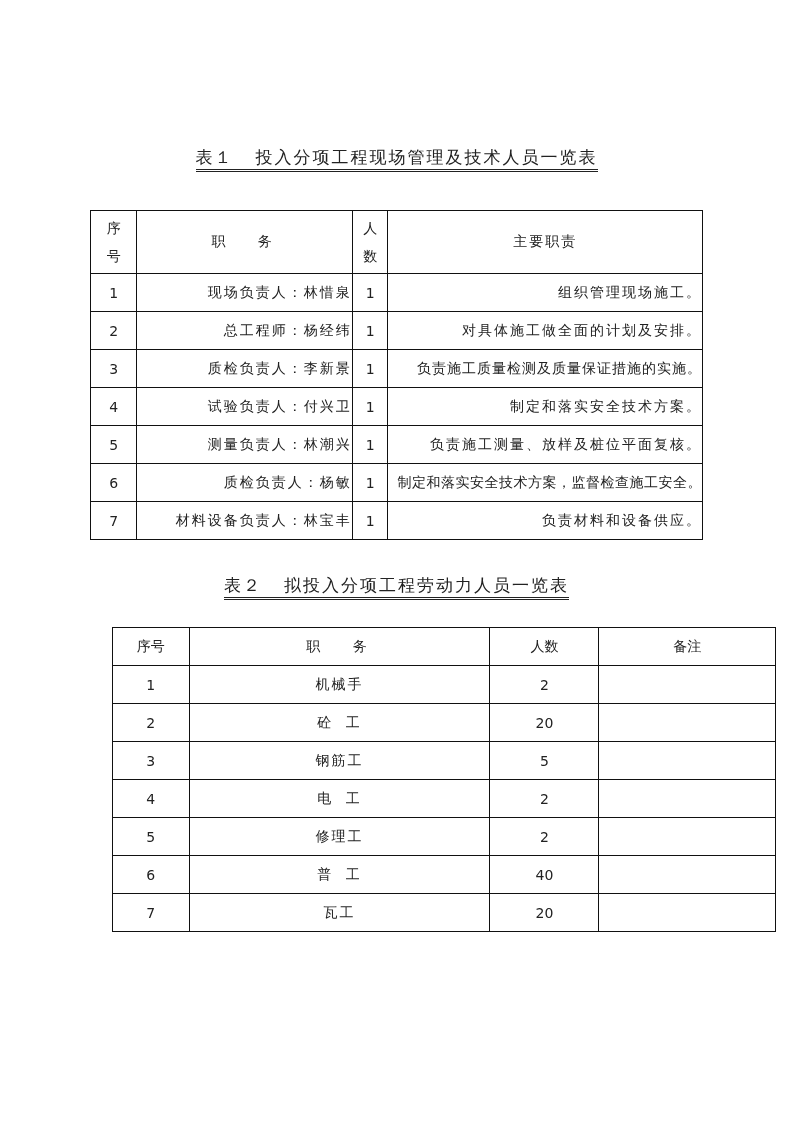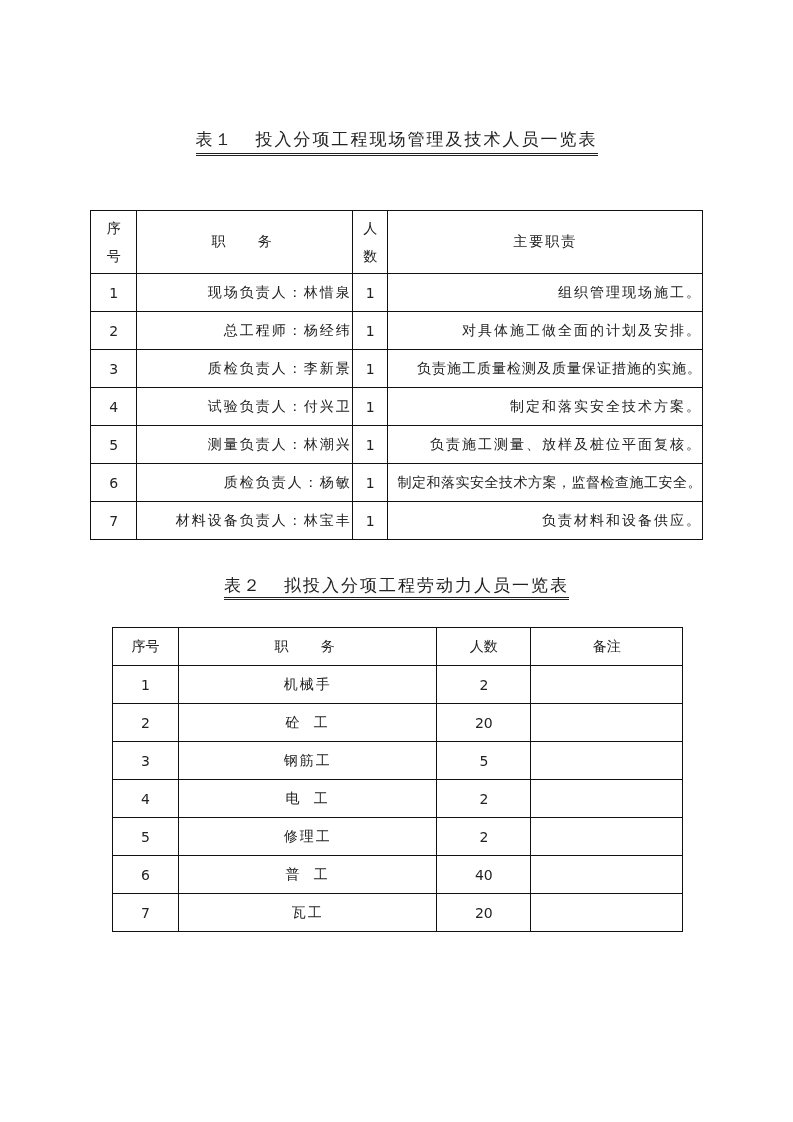--- a/index.html
+++ b/index.html
@@ -9,38 +9,38 @@
       color: #222222;
     }
     .title {
       position: absolute; left: 0; width: 793px; text-align: center;
       font-size: 17px; letter-spacing: 2px; color: #222;
     }
     .title span.t {
       display: inline-block; border-bottom: 3px double #222; padding-bottom: 1px; line-height: 22px;
     }
     .title .num { margin-right: 22px; }
-    #title1 { top: 130px; font-family: Liberation Mono, monospace; }
+    #title1 { top: 146px; }
     #title2 { top: 574px; text-align: center; }
 
     table { position: absolute; border-collapse: collapse; font-size: 14px; }
     td, th { border: 1.3px solid #111; font-weight: normal; padding: 0; }
     #t1 { left: 90px; top: 210px; width: 613px; }
     #t1 col.c1 { width: 47px; }
     #t1 col.c2 { width: 216px; }
     #t1 col.c3 { width: 36px; }
     #t1 col.c4 { width: 314px; }
     #t1 thead th { height: 62px; text-align: center; }
     #t1 thead th .stack { display: flex; flex-direction: column; align-items: center; line-height: 28px; }
     #t1 tbody td { height: 37px; }
     #t1 td.center { text-align: center; }
     #t1 td.left { text-align: right; padding-left: 9px; letter-spacing: 2px; white-space: nowrap; }
     .hdr-spaced { letter-spacing: 14px; margin-left: 8px; }
 
-    #t2 { left: 112px; top: 627px; width: 571px; }
+    #t2 { left: 112px; top: 627px; width: 664px; }
     #t2 col.c1 { width: 66px; }
     #t2 col.c2 { width: 259px; }
     #t2 col.c3 { width: 94px; }
     #t2 col.c4 { width: 152px; }
     #t2 th, #t2 td { height: 37px; text-align: center; }
     #t2 td.role { letter-spacing: 2px; margin-left: 32px; }
   </style>
 </head>
 <body>
 

